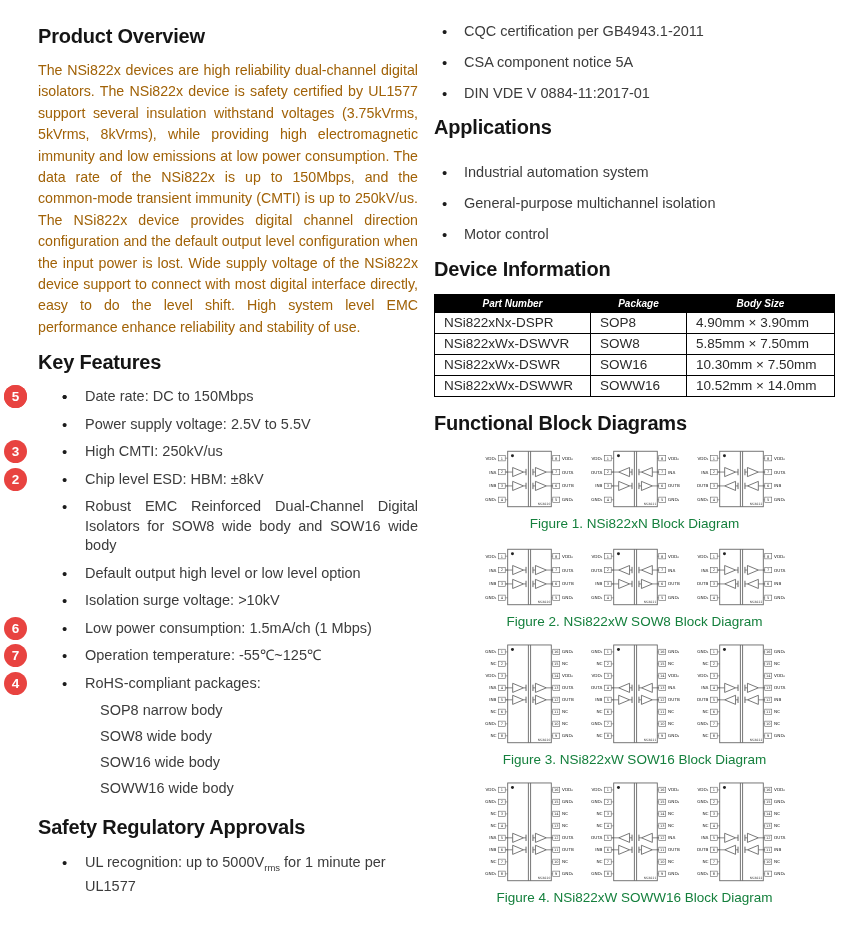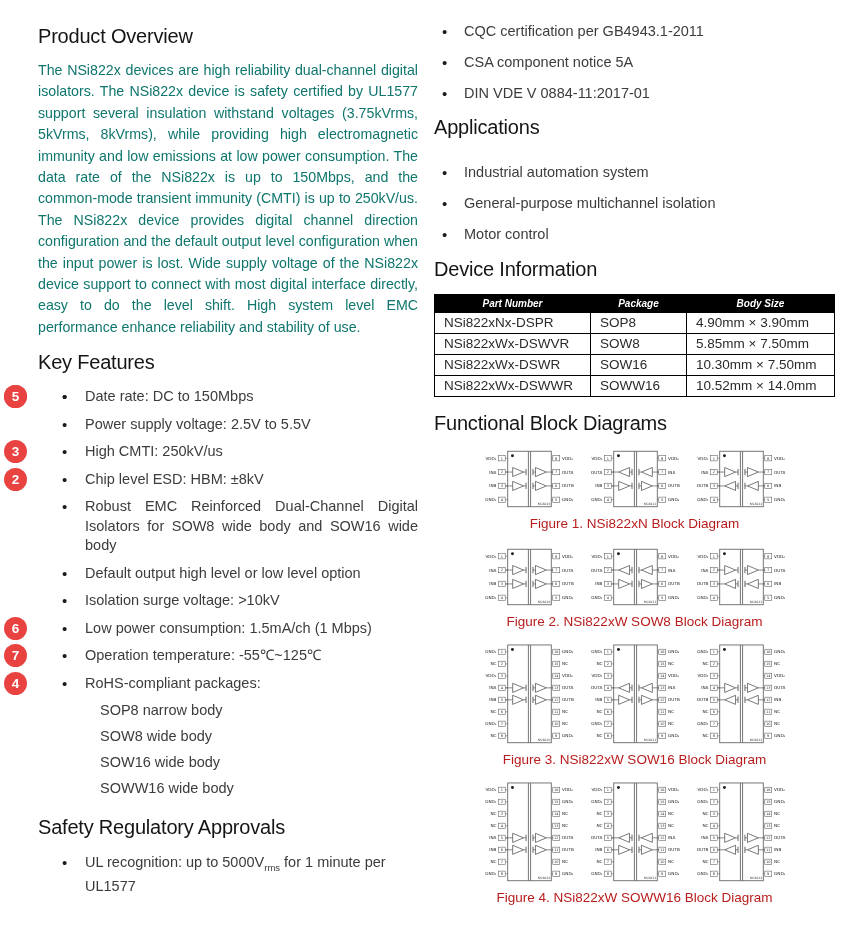--- a/index.html
+++ b/index.html
@@ -6,31 +6,31 @@
   html,body { background:#ffffff; }
   body {
     width:865px; height:928px; overflow:hidden;
     font-family:"Liberation Sans", sans-serif;
     color:#3c3c3c;
   }
   .page { display:flex; padding:18px 30px 0 38px; }
   .col-left  { width:380px; flex:0 0 380px; }
   .col-right { width:401px; flex:0 0 401px; margin-left:16px; }
   h2 {
-    font-size:20px; font-weight:400; color:#151515;
+    font-size:20px; font-weight:700; color:#151515;
     letter-spacing:-0.2px; line-height:1.2;
   }
   .h-po  { margin:6px 0 12px 0; }
   .h-kf  { margin:12px 0 13px 0; }
   .h-sra { margin:16px 0 14px 0; }
   .h-app { margin:10px 0 24px 0; }
   .h-di  { margin:12px 0 13px 0; }
   .h-fbd { margin:14px 0 10px 0; }
   .overview {
-    font-size:14.2px; line-height:21.4px; text-align:justify; color:#0f766e;
+    font-size:14.2px; line-height:21.4px; text-align:justify; color:#a16207;
   }
   ul.blist { list-style:none; }
   ul.blist li {
     position:relative; font-size:14.5px; line-height:19.5px;
     padding-left:47px; margin-bottom:8px; color:#3c3c3c;
   }
   ul.blist li::before {
     content:"•"; position:absolute; left:24px; top:0;
     font-size:15px; color:#1c1c1c;
   }
@@ -58,21 +58,21 @@
     font-size:10px;
   }
   table.dev td {
     border:1.5px solid #000; padding:2.5px 4px 2.5px 9px;
     color:#2a2a2a; font-weight:400;
   }
   table.dev col.c1 { width:39%; } table.dev col.c2 { width:24%; } table.dev col.c3 { width:37%; }
   .figure { margin-bottom:12px; }
   .chips-row { display:flex; justify-content:center; gap:2px; }
   .fig-caption {
-    text-align:center; font-size:13.5px; color:#b91c1c;
+    text-align:center; font-size:13.5px; color:#15803d;
     margin-top:5px;
   }
   svg text { font-family:"DejaVu Sans", sans-serif; }
 </style>
 </head>
 <body>
 
 <div class="page">
 
   <div class="col-left">

